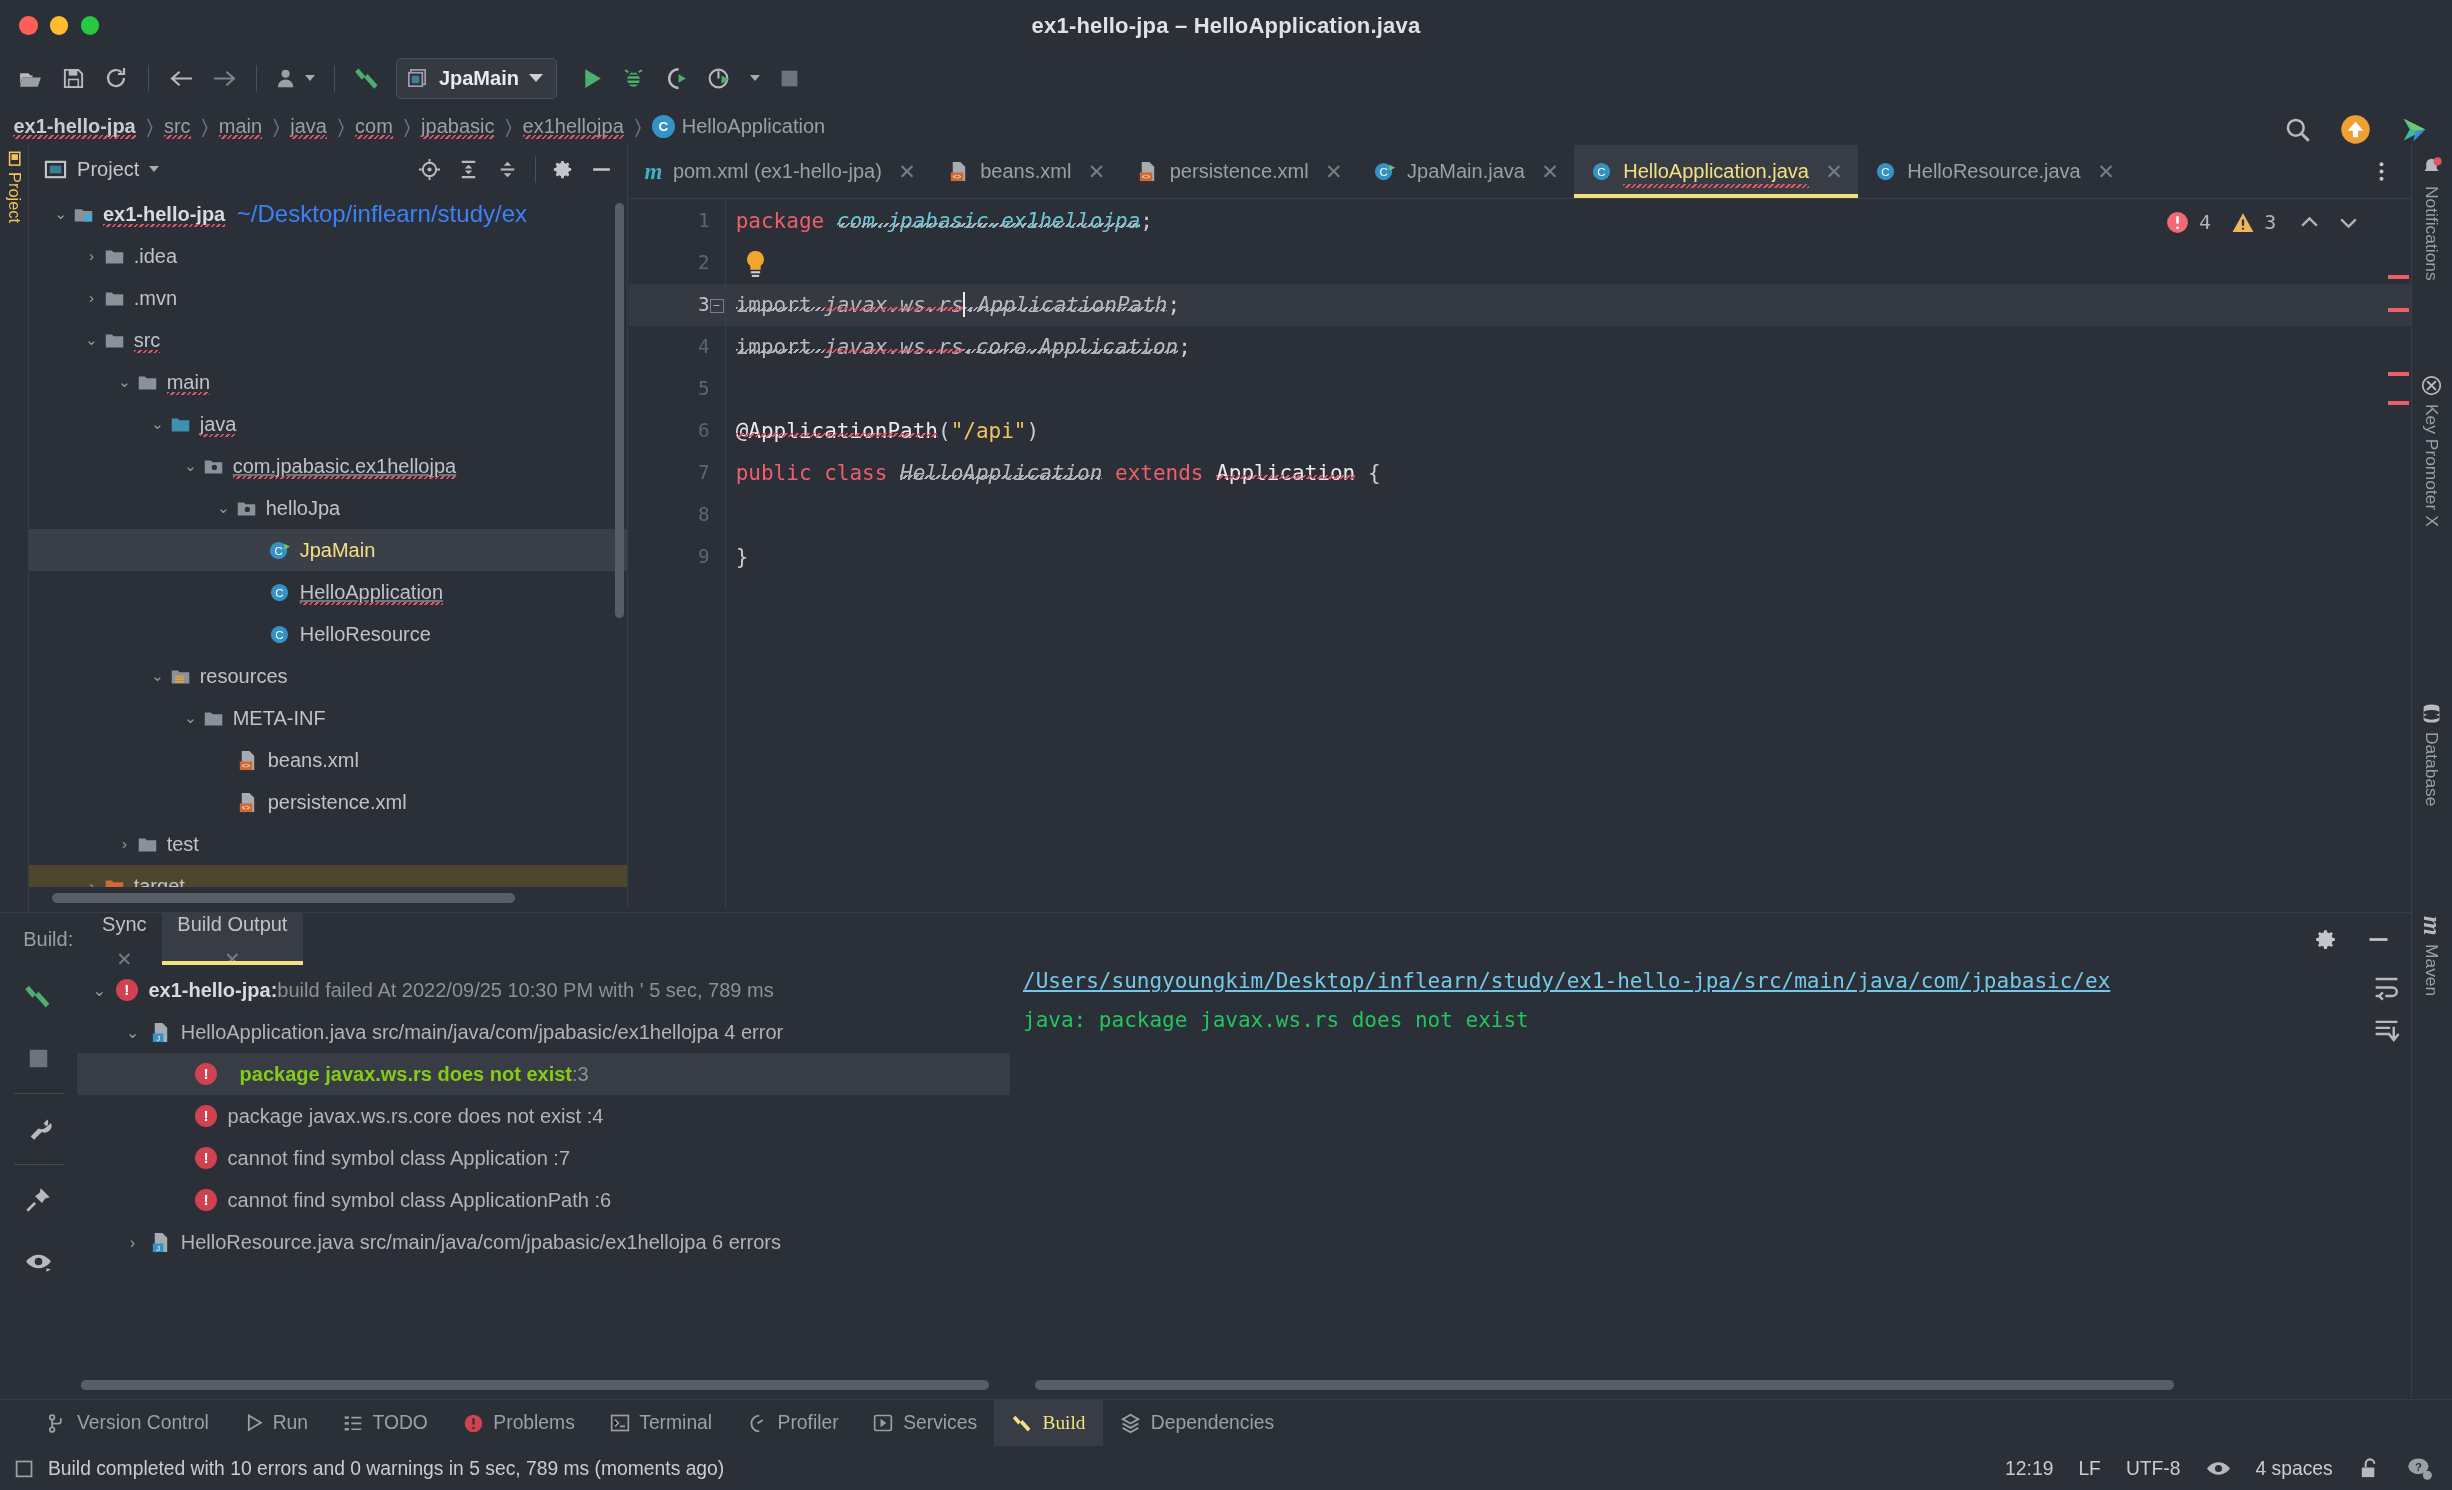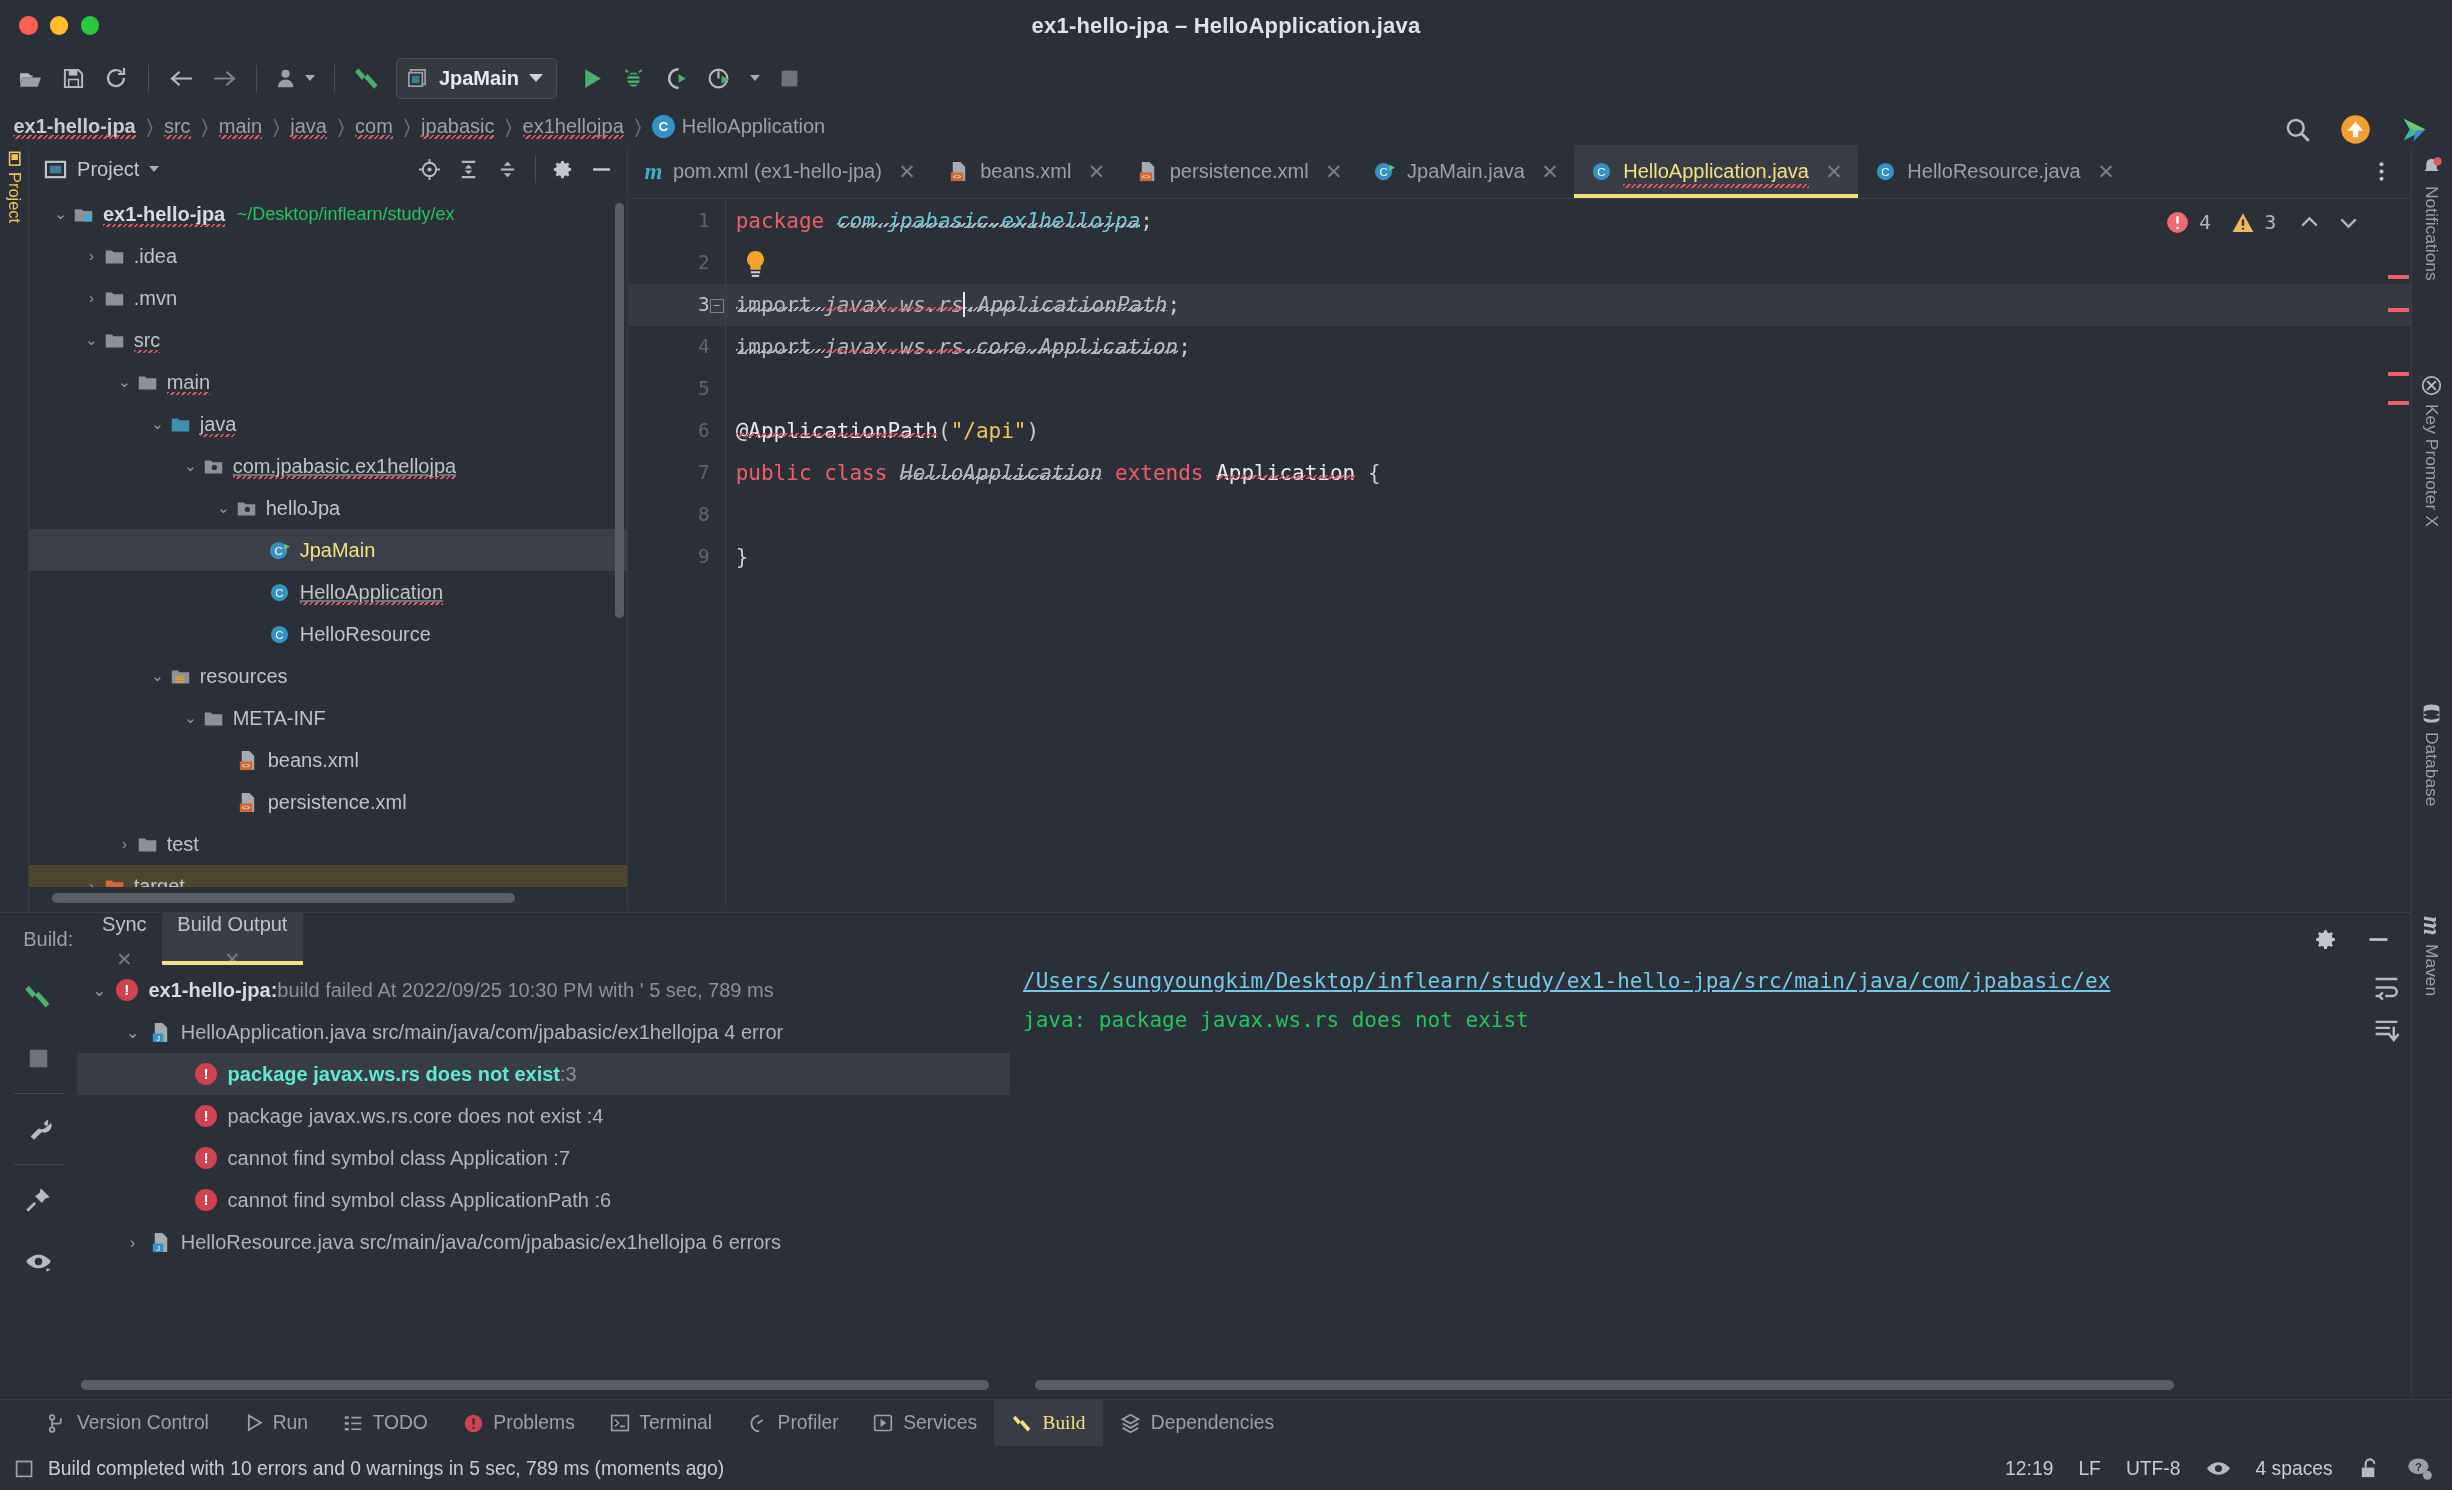--- a/index.html
+++ b/index.html
@@ -109,21 +109,21 @@
   }
   .trow.sel { background:#3a3f48; }
   .trow.sel2 { background:#4e452f; }
   .tw { display:inline-block; width:25px; text-align:center; color:#9aa0a6; font-size:15.4px; flex:0 0 25px;}
   .tlabel { position:relative; display:inline-block; }
   .tlabel.squig::after {
     content:""; position:absolute; left:0; right:0; bottom:-1.9px; height:3.9px;
     background-image: repeating-linear-gradient(135deg,#e05561 0 1.9px, transparent 1.9px 3.9px);
   }
   .tlabel.ul { text-decoration:underline; text-decoration-color:#6e737b; }
-  .tpath { color:#22c55e; font-size:18px; margin-left:11.6px; }
+  .tpath { color:#3b82f6; font-size:24px; margin-left:11.6px; }
   .t-yellow { color:#f4e07f; }
   .ico { flex:0 0 auto; margin-right:8.7px; display:inline-flex; align-items:center;}
 
   .projscroll-v {
     position:absolute; right:2.9px; top:58px; width:8.7px; height:415px;
     background:#585d66; border-radius:4.8px;
   }
   .projscroll-h {
     position:absolute; left:23px; bottom:4.8px; width:463px; height:10.6px;
     background:#585d66; border-radius:5.8px;
@@ -220,21 +220,21 @@
 
   .buildtree {
     position:absolute; left:77px; top:56px; width:933px; bottom:39px;
     background:#2b2f37; overflow:hidden;
   }
   .brow {
     display:flex; align-items:center; height:42px; padding-left:5.8px;
     color:#b0b4ba; font-size:20px; white-space:nowrap;
   }
   .brow.sel { background:#383d45; }
-  .brow.hl .btxt { color:#5eead4; font-weight:bold; }
+  .brow.hl .btxt { color:#84cc16; font-weight:bold;margin-left:12px; }
   .brow.head .btxt-b { color:#d7dadf; font-weight:bold; }
   .bw { width:33px; text-align:center; color:#9aa0a6; font-size:16.4px; flex:0 0 33px; }
   .err-circle {
     width:22px;height:22px;border-radius:50%;background:#d0424f;color:#fff;
     display:inline-flex;align-items:center;justify-content:center;
     font-size:15.4px;font-weight:bold;margin-right:10.6px;flex:0 0 auto;
   }
   .muted { color:#8c9198; }
   .build-hscroll {
     position:absolute; left:81px; bottom:13.5px; width:908px; height:9.7px;

